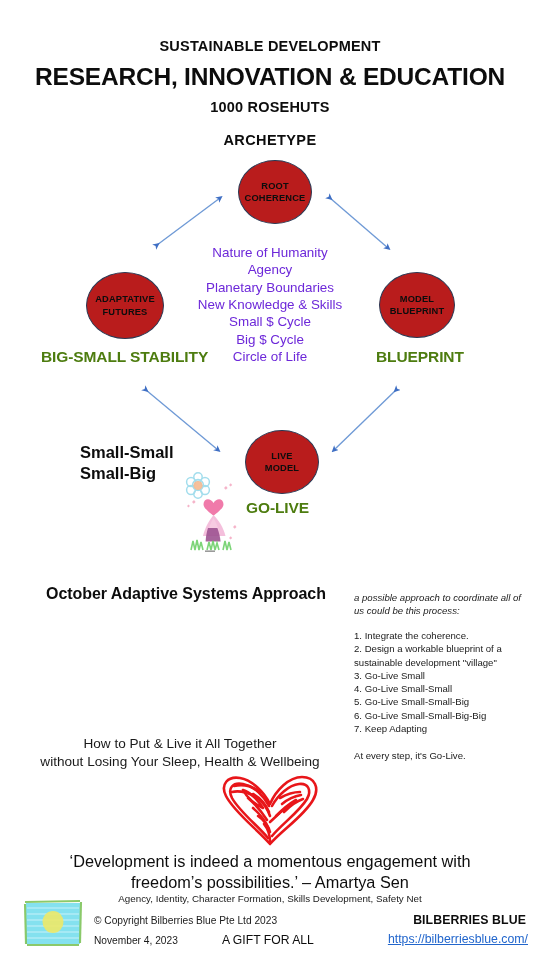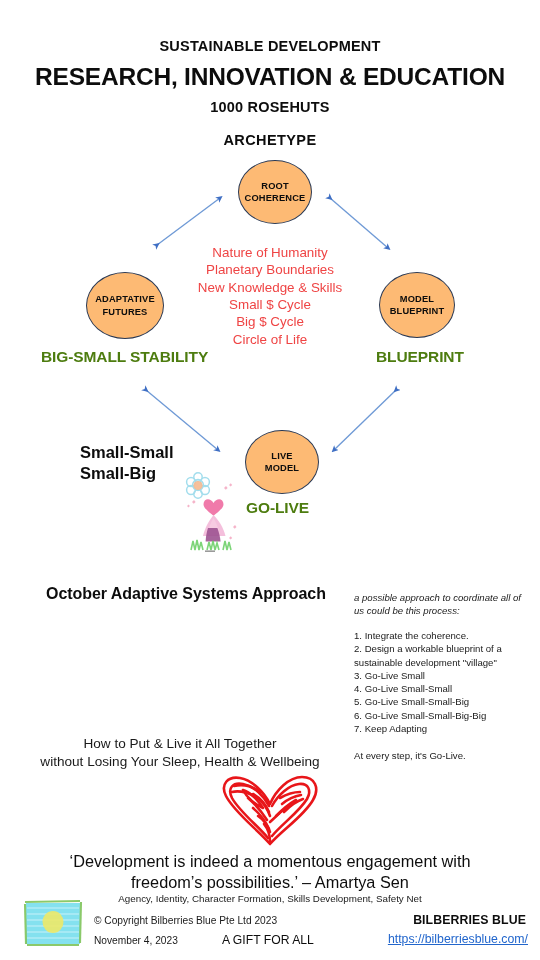--- a/index.html
+++ b/index.html
@@ -66,21 +66,21 @@
     position: absolute;
     left: 0;
     top: 0;
     width: 540px;
     height: 420px;
   }
   .node {
     position: absolute;
     border: 1.4px solid #2b3a55;
     border-radius: 50%;
-    background: #fdba74;
+    background: #b91c1c;
     display: flex;
     flex-direction: column;
     align-items: center;
     justify-content: center;
     text-align: center;
     font-size: 9.3px;
     font-weight: 700;
     line-height: 1.32;
     letter-spacing: 0.15px;
     color: #0d0d0d;
@@ -104,21 +104,21 @@
   #cap-golive    { left: 246px; top: 349px; }
 
   .center-list {
     position: absolute;
     left: 170px;
     top: 94px;
     width: 200px;
     text-align: center;
     font-size: 13.4px;
     line-height: 1.295;
-    color: #ef4444;
+    color: #6d28d9;
   }
   .center-list div { white-space: nowrap; }
 
   #small-pair {
     position: absolute;
     left: 80px;
     top: 292px;
     font-size: 16.5px;
     font-weight: 700;
     line-height: 1.30;
@@ -311,20 +311,21 @@
       <span>LIVE</span>
       <span>MODEL</span>
     </div>
 
     <div class="node-caption" id="cap-stability">BIG-SMALL STABILITY</div>
     <div class="node-caption" id="cap-blueprint">BLUEPRINT</div>
     <div class="node-caption" id="cap-golive">GO-LIVE</div>
 
     <div class="center-list">
       <div>Nature of Humanity</div>
+      <div>Agency</div>
       <div>Planetary Boundaries</div>
       <div>New Knowledge &amp; Skills</div>
       <div>Small $ Cycle</div>
       <div>Big $ Cycle</div>
       <div>Circle of Life</div>
     </div>
 
     <div id="small-pair">
       <div>Small-Small</div>
       <div>Small-Big</div>

